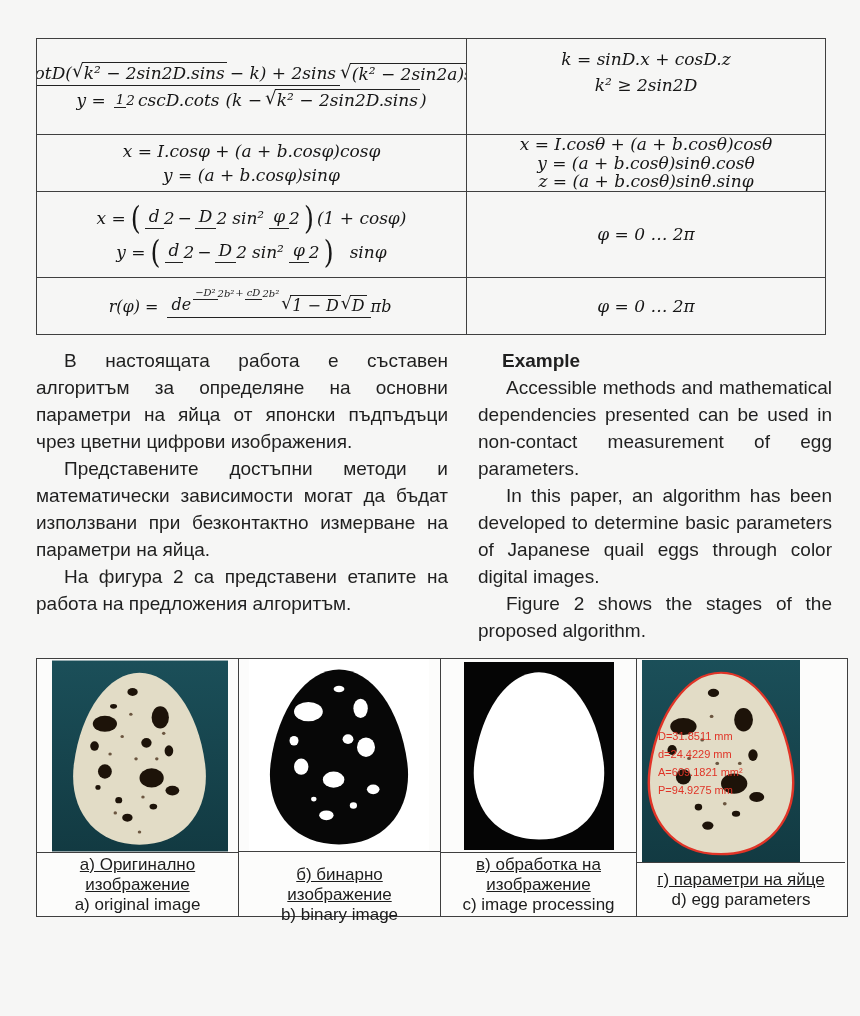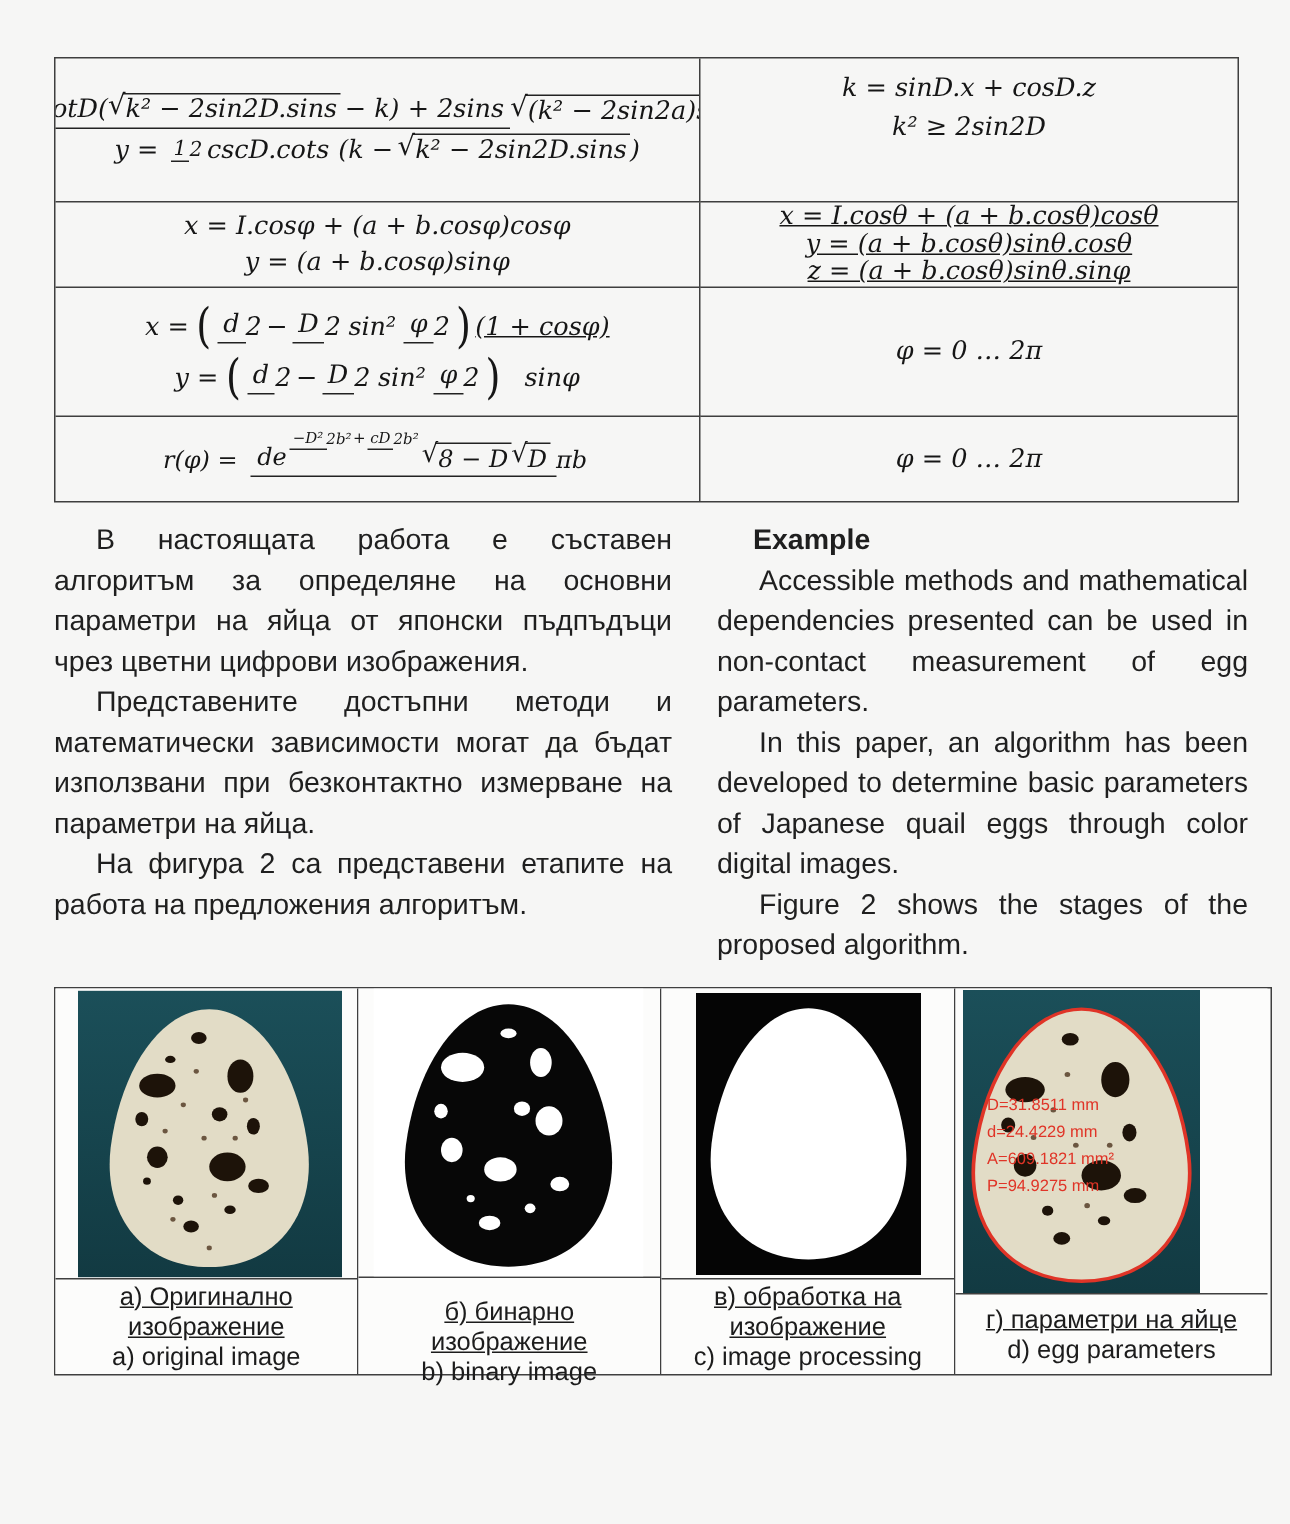--- a/index.html
+++ b/index.html
@@ -121,21 +121,21 @@
     </div>
 
     <div class="tc">
       <div class="plainline" style="line-height:24px;">
         <div>x = I.cosφ + (a + b.cosφ)cosφ</div>
         <div>y = (a + b.cosφ)sinφ</div>
       </div>
     </div>
 
     <div class="tc last-col">
-      <div class="plainline" style="line-height:18.5px;text-decoration:underline;">
+      <div class="plainline" style="line-height:18.5px;">
         <div>x = I.cosθ + (a + b.cosθ)cosθ</div>
         <div>y = (a + b.cosθ)sinθ.cosθ</div>
         <div>z = (a + b.cosθ)sinθ.sinφ</div>
       </div>
     </div>
 
     <div class="tc">
       <div class="stack g4">
         <div class="fline">
           <span style="margin-right:4px;">x =</span>
@@ -148,21 +148,21 @@
           <span class="fr">
               <span class="n">D</span>
               <span class="d">2</span>
             </span>
           <span style="margin:0 2px;">sin²</span>
           <span class="fr">
               <span class="n">φ</span>
               <span class="d">2</span>
             </span>
           <span class="bp" style="font-size:1.5em;">)</span>
-          <span style="margin-left:2px;text-decoration:underline;">(1 + cosφ)</span>
+          <span style="margin-left:2px;">(1 + cosφ)</span>
         </div>
         <div class="fline">
           <span style="margin-right:4px;">y =</span>
           <span class="bp" style="font-size:1.5em;">(</span>
           <span class="fr">
               <span class="n">d</span>
               <span class="d">2</span>
             </span>
           <span>−</span>
           <span class="fr">
@@ -197,21 +197,21 @@
                     <span class="d">2b²</span>
                   </span>
                 <span>+</span>
                 <span class="fr">
                     <span class="n">cD</span>
                     <span class="d">2b²</span>
                   </span>
               </span>
               <span class="sq">
                   <span class="rs">√</span>
-                  <span class="rb">8 − D</span>
+                  <span class="rb">1 − D</span>
                 </span>
               <span class="sq">
                   <span class="rs">√</span>
                   <span class="rb">D</span>
                 </span>
             </span>
           </span>
           <span class="d">πb</span>
         </span>
       </div>

